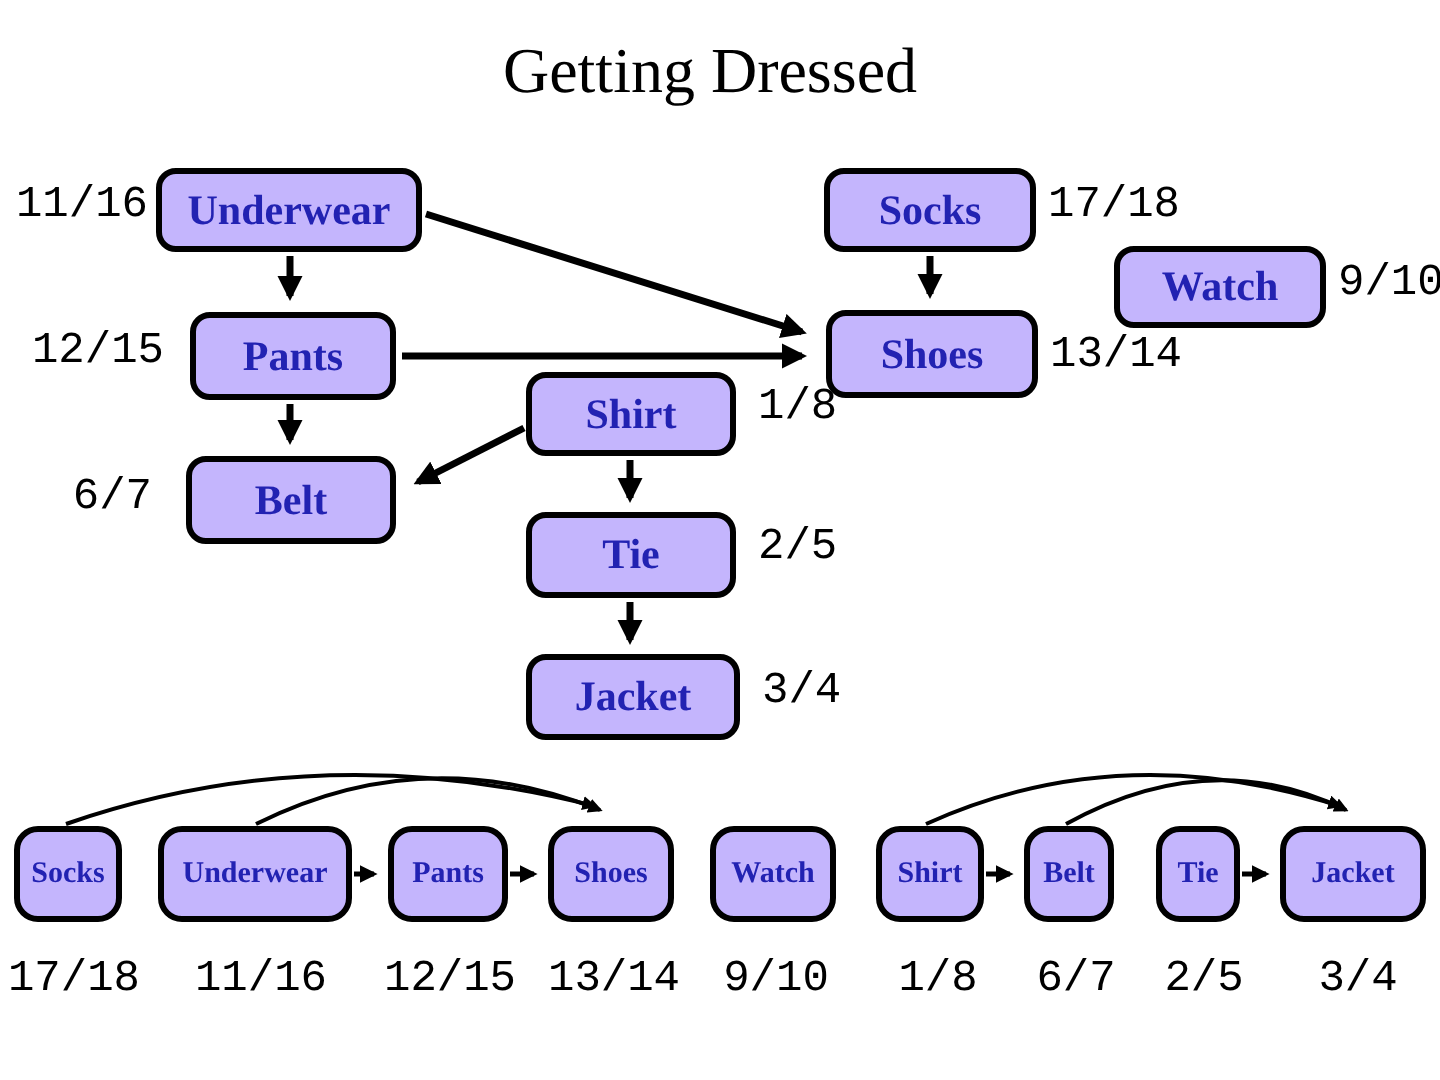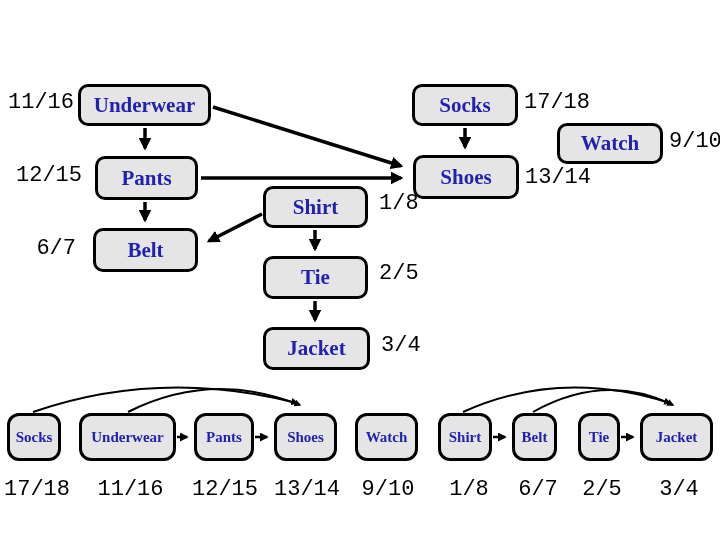--- a/index.html
+++ b/index.html
@@ -6,35 +6,36 @@
   .slide {
     position:relative; width:720px; height:540px; background:#ffffff;
     font-family:"Liberation Serif","DejaVu Serif",serif; overflow:hidden;
   }
   .title {
     position:absolute; left:0; top:17px; width:710px; text-align:center;
     font-size:32px; color:#000;
   }
   .edges { position:absolute; left:0; top:0; }
   .node {
-    position:absolute; background:#e5e5e5; border:3px solid #000; border-radius:10px;
+    position:absolute; background:#c4b5fd; border:3px solid #000; border-radius:10px;
     color:#2222b2; font-weight:bold; font-size:21px;
     display:flex; align-items:center; justify-content:center;
     box-sizing:border-box;
   }
   .node.small { font-size:15px; border-radius:12px; border-width:3px; }
   .time { position:absolute; color:#000; font-size:22px; line-height:1.1;font-family:Liberation Mono, monospace; }
   .time.right { text-align:right; }
   .time.center { text-align:center; }
 </style>
 </head>
 <body>
 
 <div class="slide">
 
+  <div class="title">Getting Dressed</div>
 
   <svg class="edges" width="720" height="540" viewBox="0 0 720 540">
     <defs>
       <marker id="ah" viewBox="0 0 10 10" markerWidth="3.6" markerHeight="3.6" refX="8" refY="5" orient="auto">
         <path d="M0,0 L10,5 L0,10 z" fill="#000"></path>
       </marker>
     </defs>
 
     <path d="M145,128 L145,148" stroke="#000" stroke-width="3.5" fill="none" marker-end="url(#ah)"></path>
     <path d="M213,107 L401,166" stroke="#000" stroke-width="3.5" fill="none" marker-end="url(#ah)"></path>

